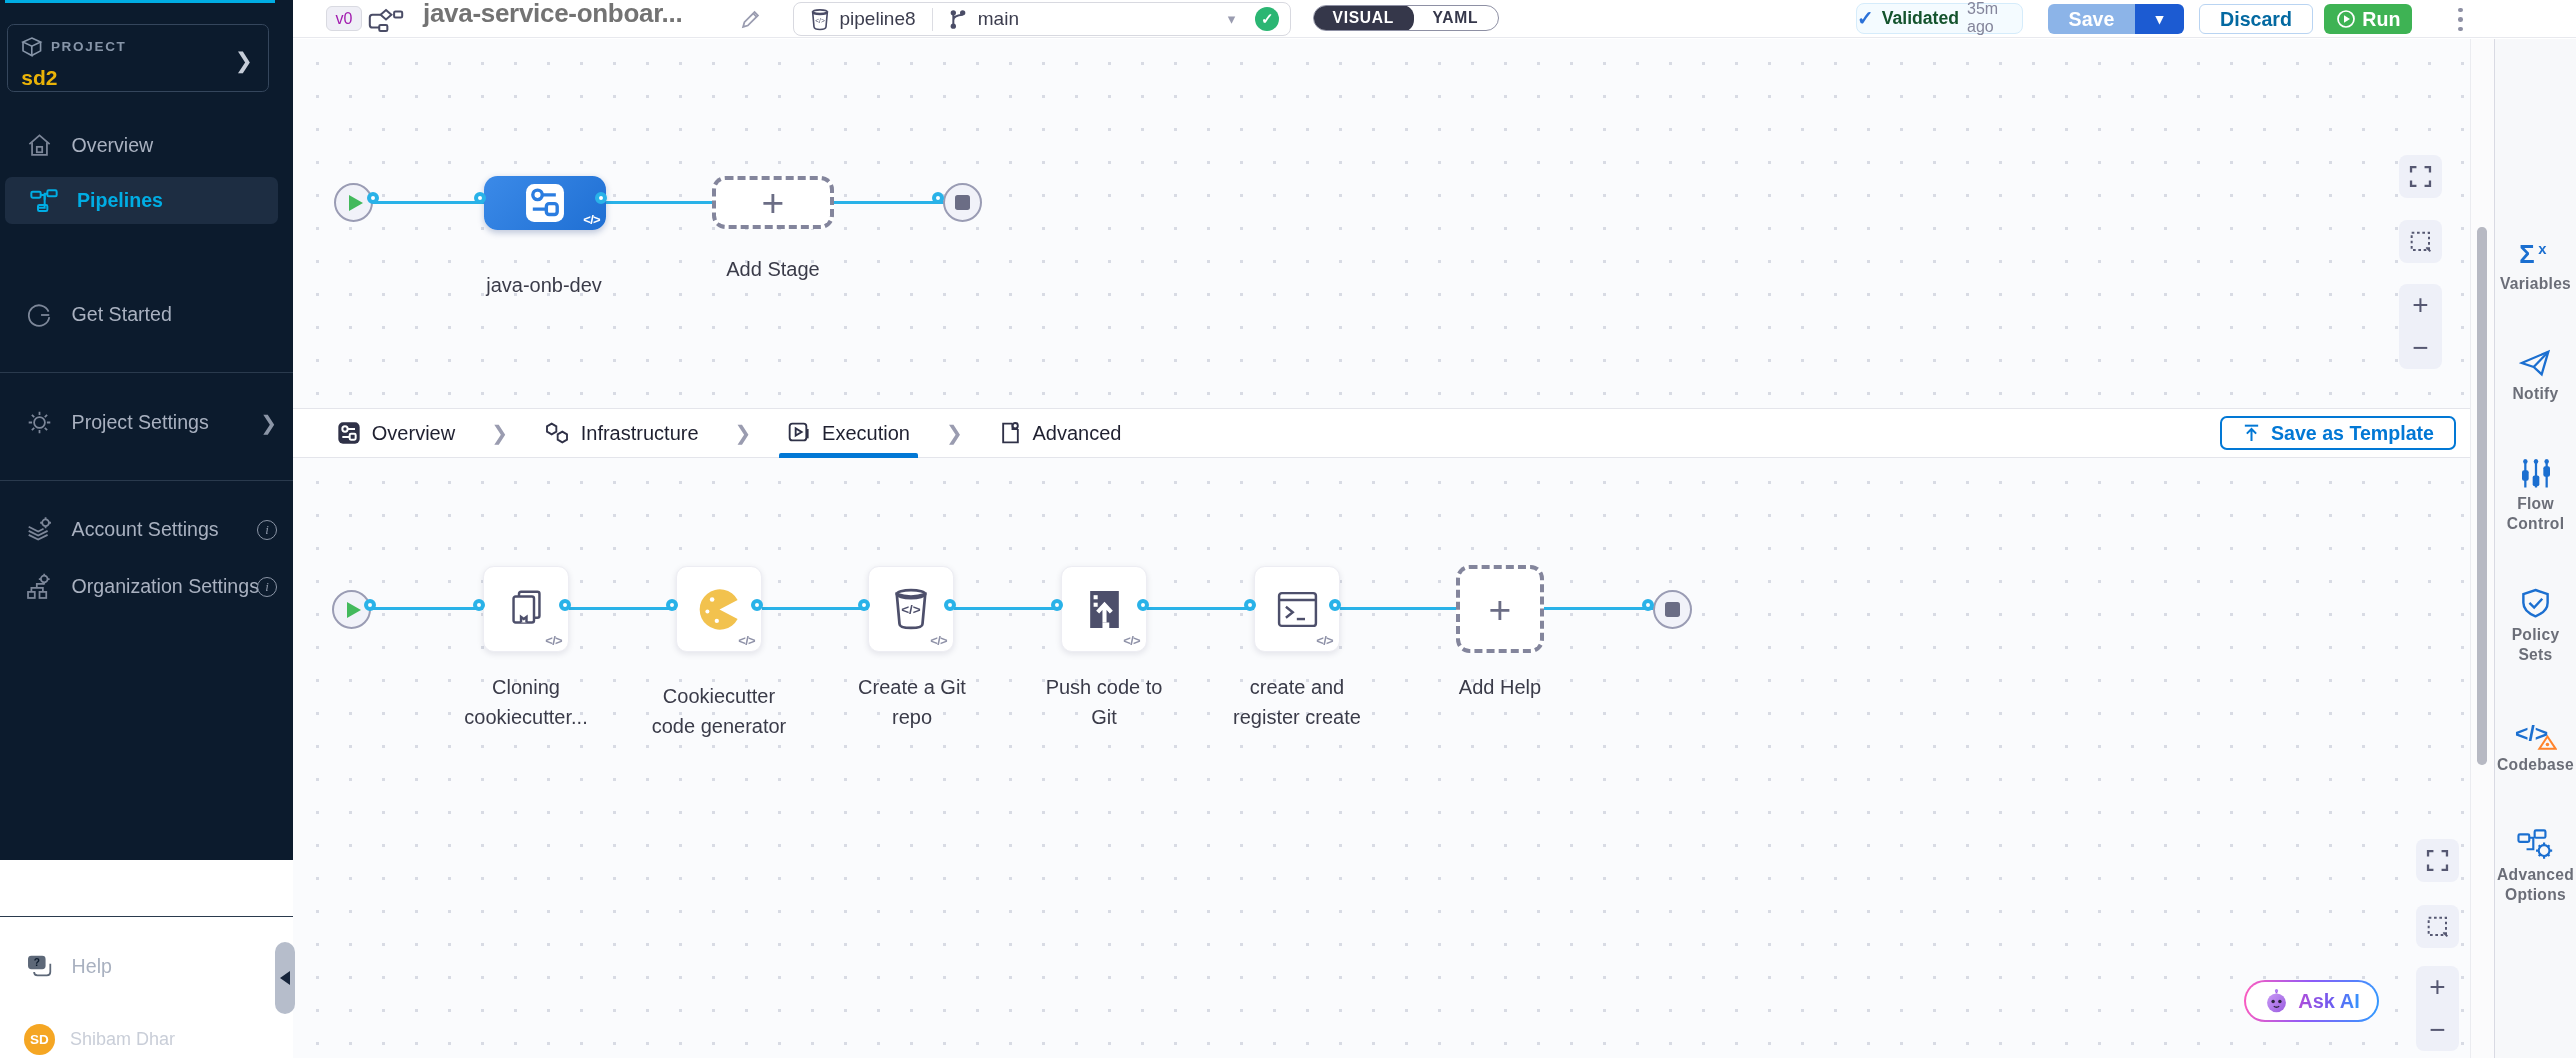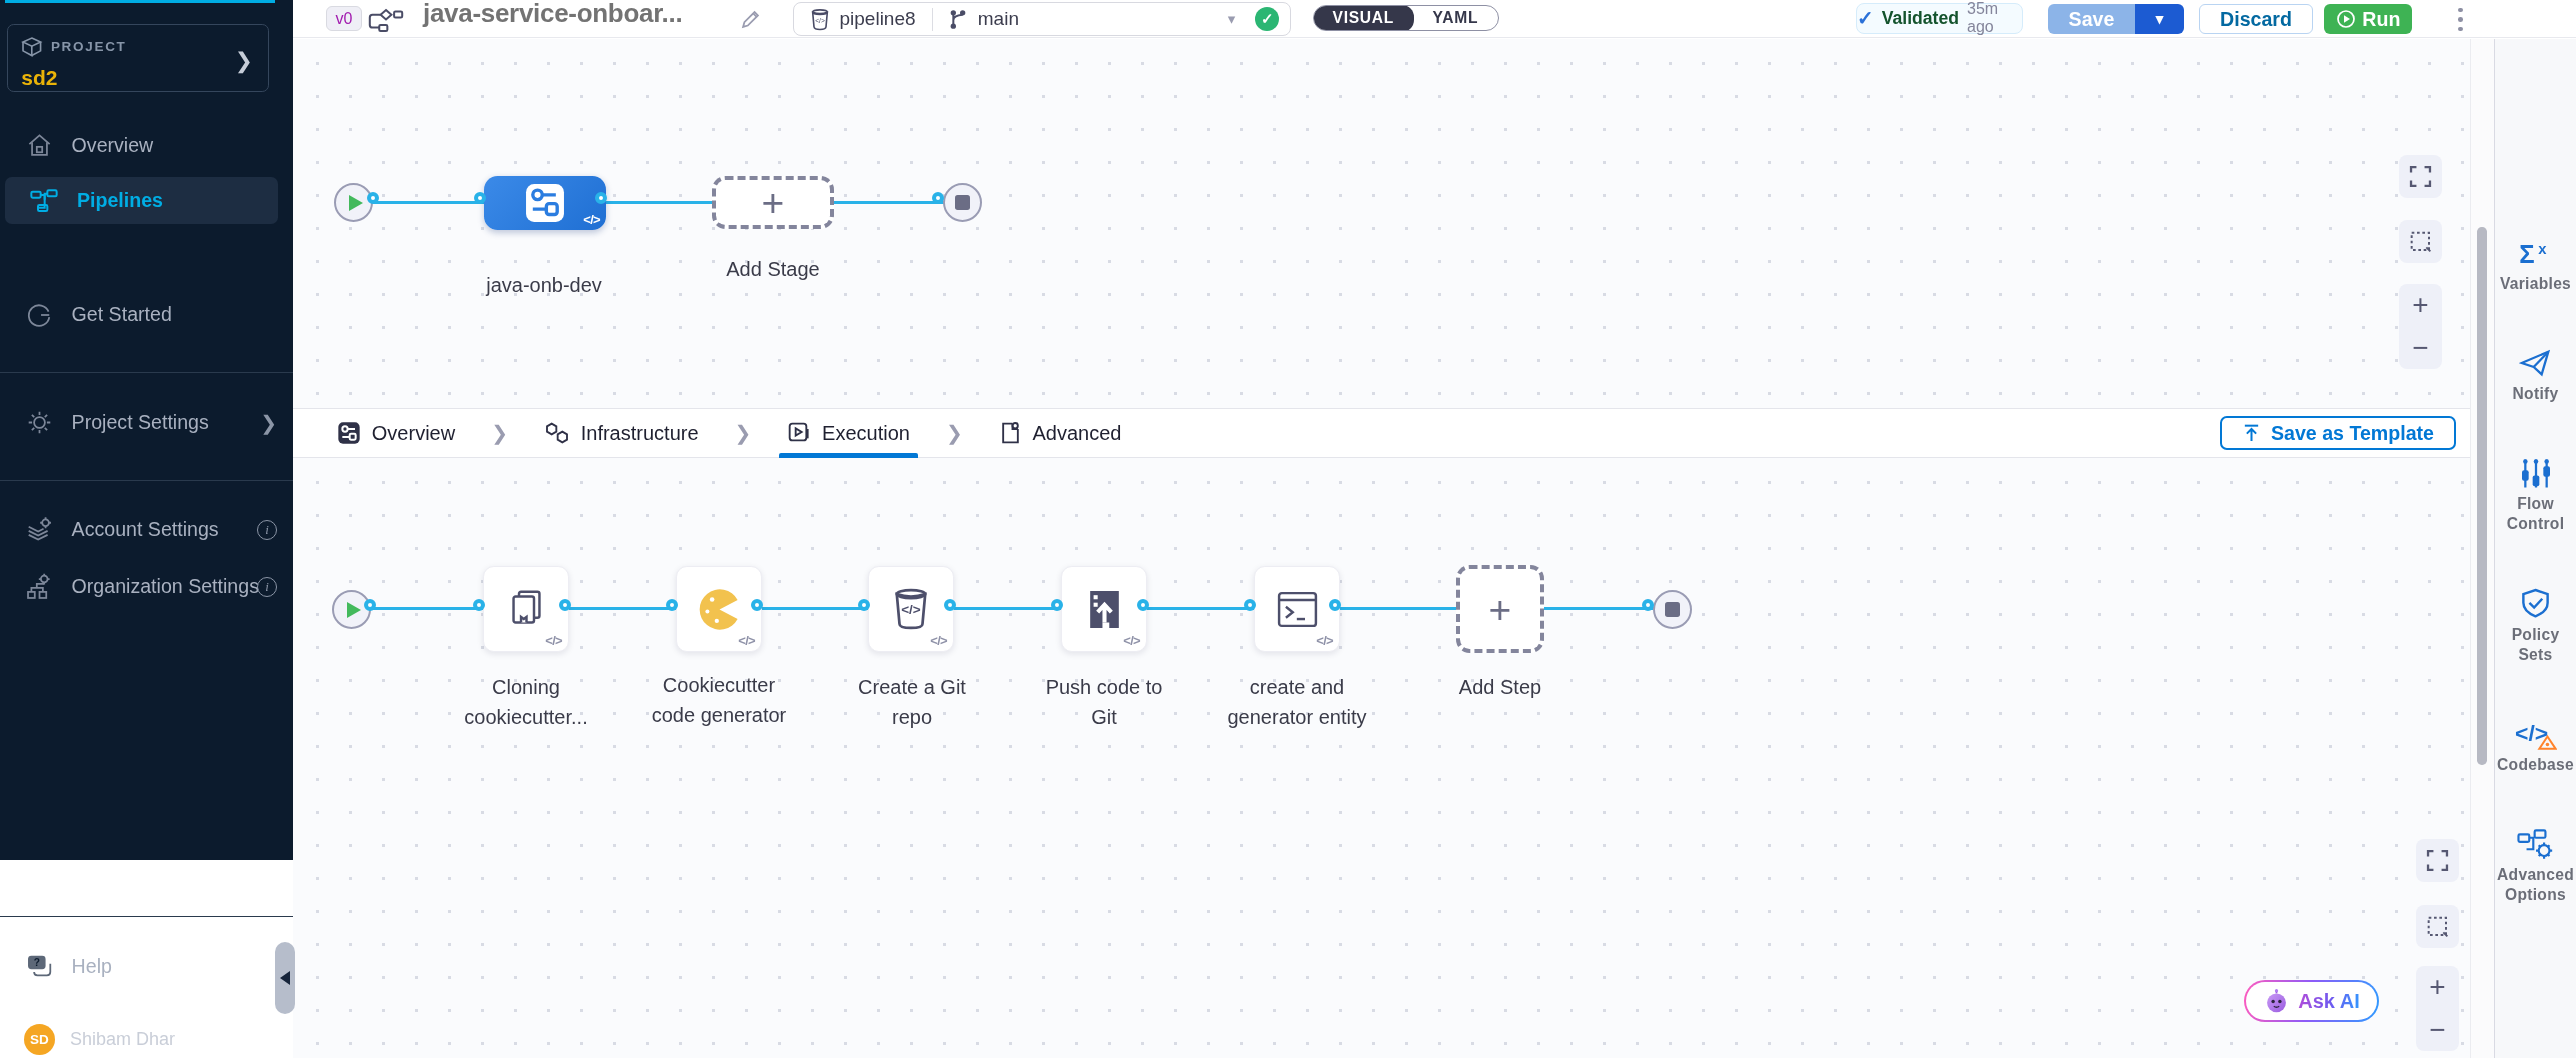--- a/index.html
+++ b/index.html
@@ -457,37 +457,37 @@
 
   <div class="port" style="left:1349px;top:141px"></div>
   <div class="term-node" style="left:1360px;top:132px">
       <span class="stop-sq"></span>
     </div>
 
   <div class="node-label" style="left:145px;top:214px;width:176px">
     <div>Cloning</div>
       <div>cookiecutter...</div>
   </div>
-  <div class="node-label" style="left:338px;top:212px;width:176px">
+  <div class="node-label" style="left:338px;top:223px;width:176px">
     <div>Cookiecutter</div>
       <div>code generator</div>
   </div>
   <div class="node-label" style="left:531px;top:214px;width:176px">
     <div>Create a Git</div>
       <div>repo</div>
   </div>
   <div class="node-label" style="left:723px;top:214px;width:176px">
     <div>Push code to</div>
       <div>Git</div>
   </div>
   <div class="node-label" style="left:916px;top:214px;width:176px">
     <div>create and</div>
-      <div>generator entity</div>
-  </div>
-  <div class="node-label" style="left:1119px;top:214px;width:176px">Add Step</div>
+      <div>register create</div>
+  </div>
+  <div class="node-label" style="left:1119px;top:214px;width:176px">Add Help</div>
 
   <div class="ctl-btn" style="left:2123px;top:381px">
     <svg width="23" height="23" viewBox="0 0 34 34" fill="none" stroke="#565872" stroke-width="3.4">
         <path d="M3 11 V3 H11 M23 3 H31 V11 M31 23 V31 H23 M11 31 H3 V23"></path>
       </svg>
   </div>
   <div class="ctl-btn" style="left:2123px;top:447px">
     <svg width="24" height="24" viewBox="0 0 36 36" fill="none" stroke="#565872" stroke-width="3" stroke-dasharray="4 4">
         <rect x="4" y="4" width="26" height="26"></rect>
         <path d="M26 26 l6 6" stroke-dasharray="none"></path>

